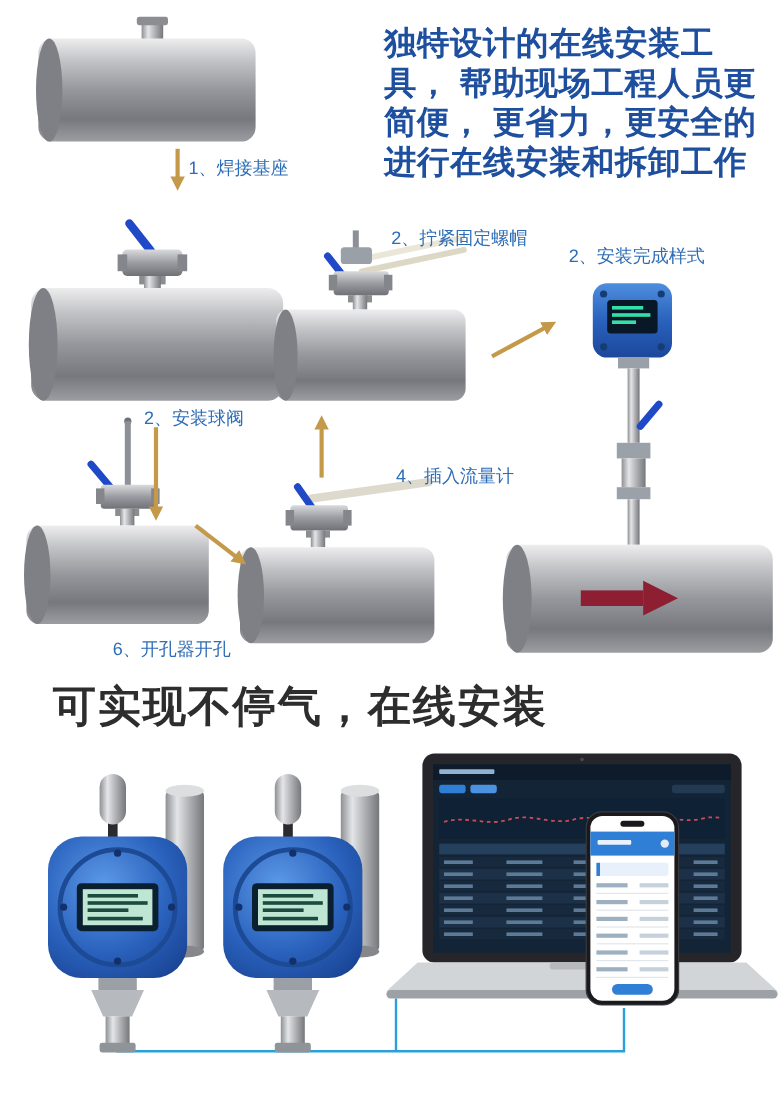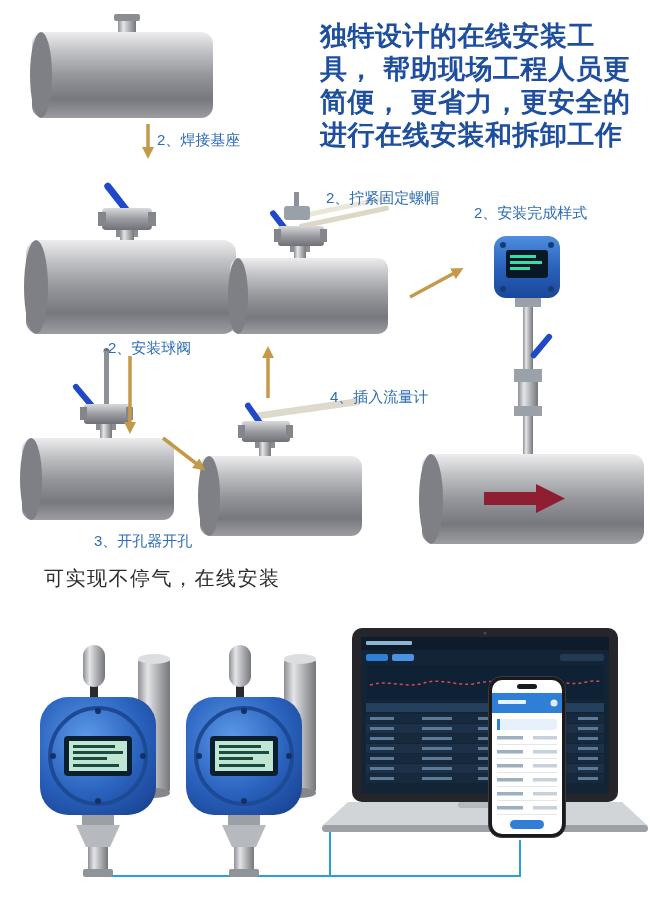--- a/index.html
+++ b/index.html
@@ -12,22 +12,22 @@
   .intro {
     position:absolute; left:320px; top:20px; width:322px;
     font-size:27px; line-height:1.22; font-weight:700;
     color:#1d4f9e; letter-spacing:.5px;
   }
   .step-label {
     position:absolute; font-size:15px; color:#2e6db6;
     white-space:nowrap; font-weight:400;
   }
   .caption {
-    position:absolute; font-size:20px; color:#2d2d2d;
-    font-weight:400; letter-spacing:1.5px; white-space:nowrap;
+    position:absolute; font-size:36px; color:#2d2d2d;
+    font-weight:700; letter-spacing:1.5px; white-space:nowrap;
   }
 </style>
 </head>
 <body>
 
 <div class="page">
 
   <svg width="0" height="0" style="position:absolute" aria-hidden="true">
     <defs>
       <linearGradient id="gPipe" x1="0" y1="0" x2="0" y2="1">
@@ -229,23 +229,23 @@
   <svg class="abs overlay" style="left:0;top:0" width="650" height="560">
     <g stroke="#c49a4a" stroke-width="3.5" fill="none">
       <line x1="148" y1="124" x2="148" y2="155" marker-end="url(#mArrow)"></line>
       <line x1="130" y1="356" x2="130" y2="430" marker-end="url(#mArrow)"></line>
       <line x1="163" y1="438" x2="202" y2="468" marker-end="url(#mArrow)"></line>
       <line x1="268" y1="398" x2="268" y2="350" marker-end="url(#mArrow)"></line>
       <line x1="410" y1="297" x2="460" y2="270" marker-end="url(#mArrow)"></line>
     </g>
   </svg>
 
-  <span class="step-label" style="left:157px;top:131px">2、焊接基座</span>
-  <span class="step-label" style="left:108px;top:339px">2、安装球阀</span>
-  <span class="step-label" style="left:94px;top:532px">3、开孔器开孔</span>
+  <span class="step-label" style="left:157px;top:131px">1、焊接基座</span>
+  <span class="step-label" style="left:120px;top:339px">2、安装球阀</span>
+  <span class="step-label" style="left:94px;top:532px">6、开孔器开孔</span>
   <span class="step-label" style="left:330px;top:388px">4、插入流量计</span>
   <span class="step-label" style="left:326px;top:189px">2、拧紧固定螺帽</span>
   <span class="step-label" style="left:474px;top:204px">2、安装完成样式</span>
 
   <div class="caption" style="left:44px;top:565px">可实现不停气，在线安装</div>
 
   <svg class="abs overlay" style="left:0;top:628px" width="650" height="262">
     <g fill="none" stroke="#2b9fd9" stroke-width="2">
       <polyline points="98,238 98,248 520,248 520,212"></polyline>
       <polyline points="244,238 244,248"></polyline>

